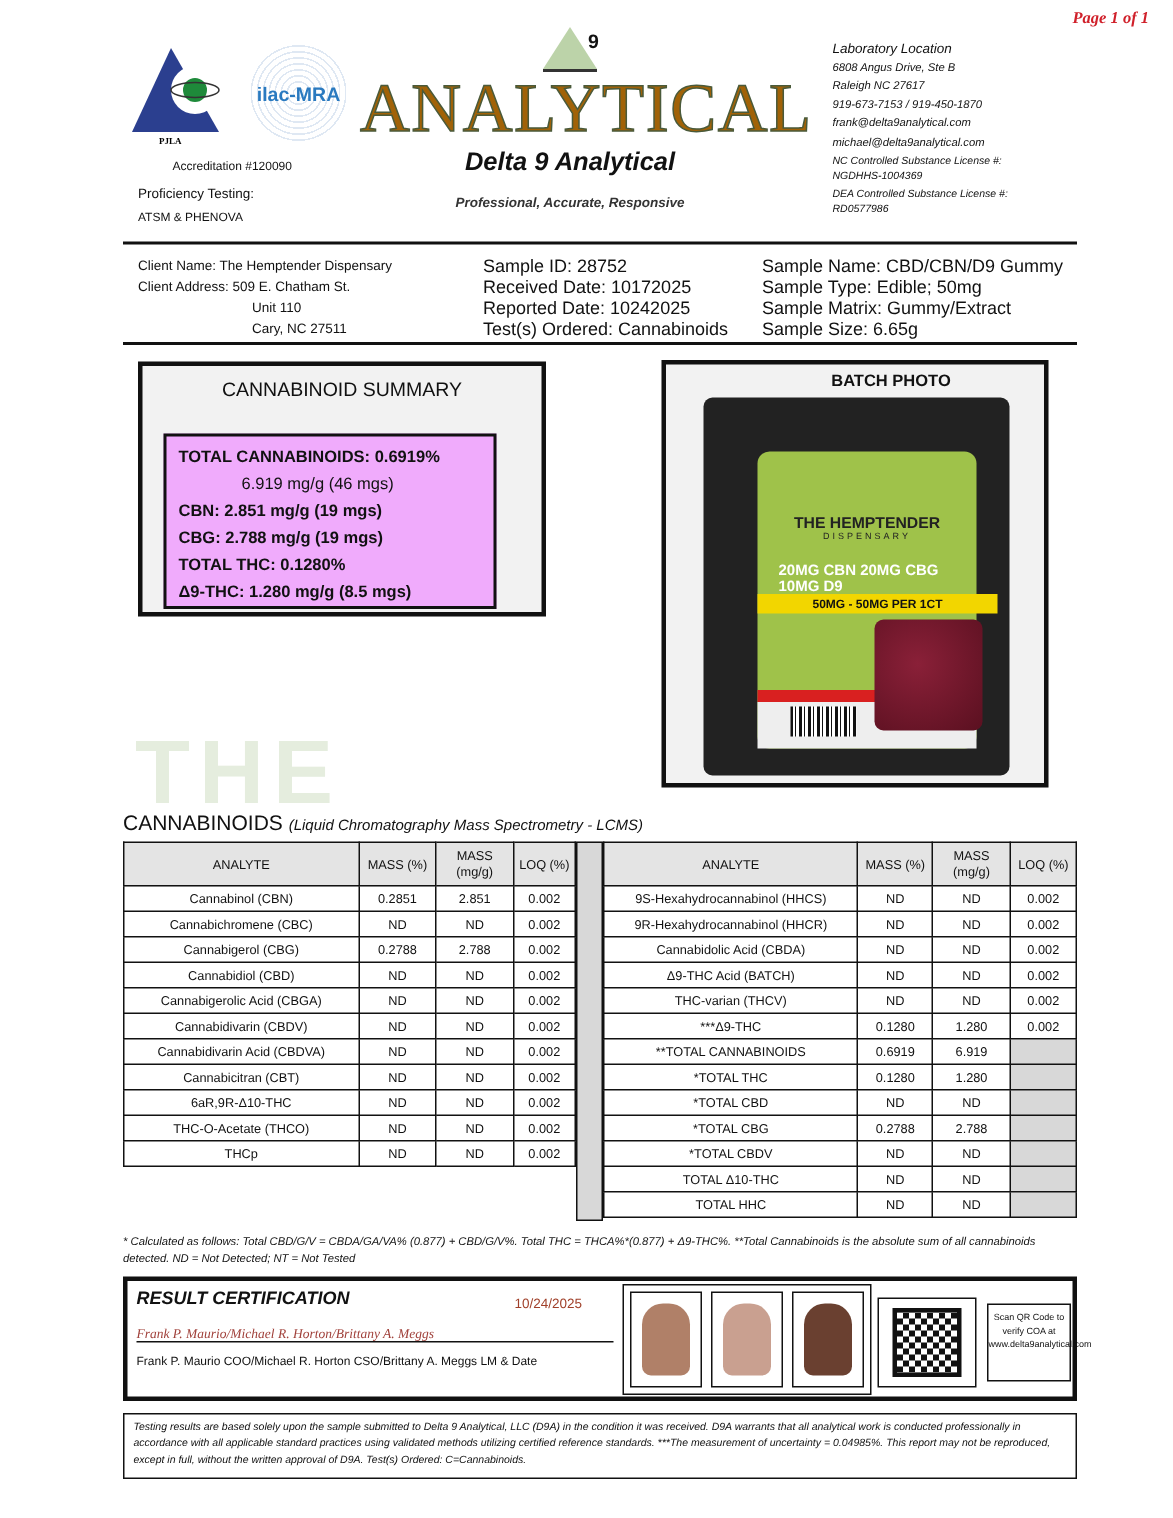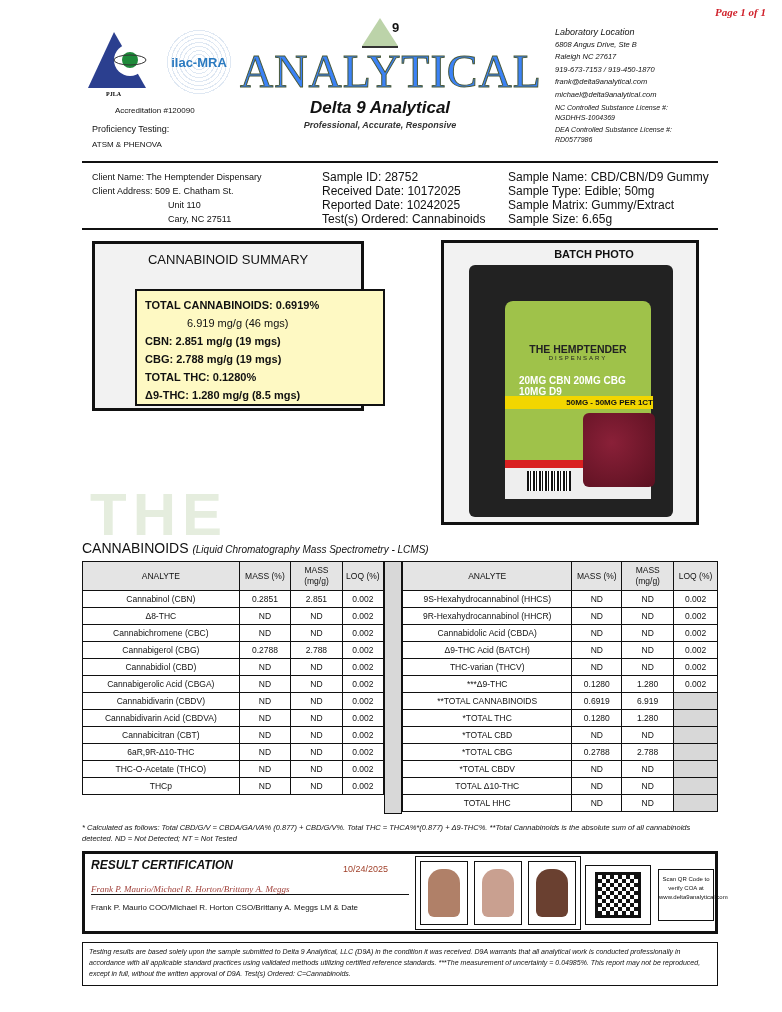--- a/index.html
+++ b/index.html
@@ -7,41 +7,41 @@
   .abs { position: absolute; }
   .page-num { right: 16px; top: 6px; color: #d0202a; font-weight: bold; font-style: italic; font-size: 11px; font-family: "Liberation Serif", serif; }
   .pjla { left: 86px; top: 30px; width: 70px; height: 68px; }
   .ilac { left: 165px; top: 28px; width: 68px; height: 68px; border-radius: 50%; background: repeating-radial-gradient(circle, #fff 0 3px, #dfe8f3 3px 4px); display:flex; align-items:center; justify-content:center; color:#2a7ac0; font-weight:bold; font-size:13px; }
   .accred { left: 115px; top: 106px; font-size: 8px; }
   .prof { left: 92px; top: 122px; font-size: 9px; line-height: 15px; }
   .logo { left: 240px; top: 14px; width: 280px; height: 135px; text-align: center; }
   .delta-tri { width: 0; height: 0; border-left: 18px solid transparent; border-right: 18px solid transparent; border-bottom: 28px solid #bcd3a9; margin: 4px auto 0; position: relative; }
   .delta-tri::after { content:""; position:absolute; left:-18px; top:28px; width:36px; height:2px; background:#333; }
   .logo-9 { position:absolute; left:152px; top:6px; font-weight:bold; font-size:13px; }
-  .logo-word { font-family: "Liberation Serif", serif; font-size: 46px; color: #3b82f6; -webkit-text-stroke: 1px #4a5a3a; letter-spacing: 1px; margin-top: 2px; line-height: 48px; }
+  .logo-word { font-family: "Liberation Serif", serif; font-size: 46px; color: #a16207; -webkit-text-stroke: 1px #4a5a3a; letter-spacing: 1px; margin-top: 2px; line-height: 48px; }
   .logo-name { font-size: 17px; font-weight: bold; font-style: italic; margin-top: 2px; }
-  .logo-tag { font-size: 9px; font-weight: bold; font-style: italic; color: #333; margin-top: 2px; }
+  .logo-tag { font-size: 9px; font-weight: bold; font-style: italic; color: #333; margin-top: 12px; }
   .lab { left: 555px; top: 26px; font-size: 7.5px; font-style: italic; line-height: 12.5px; }
   .lab .t { font-size: 9px; }
   .lab .lic { line-height: 10px; margin-top: 2px; font-size: 7px; }
   .rule { background: #111; height: 2px; }
   .client { left: 92px; top: 170px; font-size: 9px; line-height: 14px; }
   .col { position:absolute; top:170px; font-size: 12px; line-height: 14px; }
   .sumbox { left: 92px; top: 241px; width: 272px; height: 170px; border: 3px solid #111; background: #f2f2f2; }
   .sumtitle { text-align: center; font-size: 13px; margin-top: 8px; }
-  .suminner { position:absolute; left: 40px; top: 45px; width: 250px; height: 117px; border: 2px solid #111; background:#fef9c3; padding: 5px 8px; font-size: 11px; font-weight: bold; line-height: 18px; }
+  .suminner { position:absolute; left: 14px; top: 45px; width: 222px; height: 117px; border: 2px solid #111; background:#f0abfc; padding: 5px 8px; font-size: 11px; font-weight: bold; line-height: 18px; }
   .photobox { left: 441px; top: 240px; width: 258px; height: 285px; border: 3px solid #111; background:#f2f2f2; }
   .photobox .pt { text-align:center; font-weight:bold; font-size:11px; margin-top:5px;padding-left:48px; }
   .bag { position:absolute; left: 25px; top: 22px; width: 204px; height: 252px; background: #222; border-radius: 6px; overflow:hidden; }
   .label { position:absolute; left: 36px; top: 36px; width: 146px; height: 198px; background: #9fc24a; border-radius: 8px; }
   .brand { position:absolute; left: 6px; top: 42px; width: 134px; text-align:center; color:#222; font-weight:bold; font-size: 10.5px; }
   .brand small { display:block; font-size:6px; letter-spacing:2px; font-weight:normal; }
   .dose { position:absolute; left: 14px; top: 74px; color:#fff; font-weight:bold; font-size: 10px; line-height: 11px; }
   .dose small { font-size: 5.5px; display:block; }
-  .yband { position:absolute; left:0; top: 95px; width:148px; height: 13px; background:#f2d600; font-size:8px; font-weight:bold; text-align:right; line-height:13px; }
+  .yband { position:absolute; left:0; top: 95px; width:160px; height: 13px; background:#f2d600; font-size:8px; font-weight:bold; text-align:center; line-height:13px; }
   .rband { position:absolute; left:0; top: 159px; width:146px; height: 8px; background:#d92020; }
   .wband { position:absolute; left:0; top: 167px; width:146px; height: 31px; background:#eee; }
   .barcode { position:absolute; left:22px; top:170px; width:44px; height:20px; background: repeating-linear-gradient(90deg,#111 0 2px,#fff 2px 3px,#111 3px 4px,#fff 4px 6px); }
   .gummy { position:absolute; left: 114px; top: 148px; width: 72px; height: 74px; background: radial-gradient(circle at 40% 40%, #8a2038, #5a1020); border-radius: 6px; }
   .watermark { left: 90px; top: 420px; width: 620px; height: 130px; color: #dfe9d6; font-size: 60px; font-weight: bold; letter-spacing: 6px; opacity: .8; }
   .sec { left: 82px; top: 540px; font-size: 14px; }
   .sec i { font-size: 10px; }
   .moist { left: 545px; top: 562px; font-size: 9px; font-style: italic; }
   table { border-collapse: collapse; position:absolute; font-size: 8.5px; background: #fff; }
   td, th { border: 1.5px solid #111; text-align: center; height: 17px; padding: 0 2px; }
@@ -175,26 +175,20 @@
   </tr>
     </thead>
   <tbody id="left-body">
       <tr>
         <td>Cannabinol (CBN)</td>
         <td>0.2851</td>
         <td>2.851</td>
         <td>0.002</td>
       </tr>
       <tr>
-        <td>Δ8-THC</td>
-        <td>ND</td>
-        <td>ND</td>
-        <td>0.002</td>
-      </tr>
-      <tr>
         <td>Cannabichromene (CBC)</td>
         <td>ND</td>
         <td>ND</td>
         <td>0.002</td>
       </tr>
       <tr>
         <td>Cannabigerol (CBG)</td>
         <td>0.2788</td>
         <td>2.788</td>
         <td>0.002</td>

